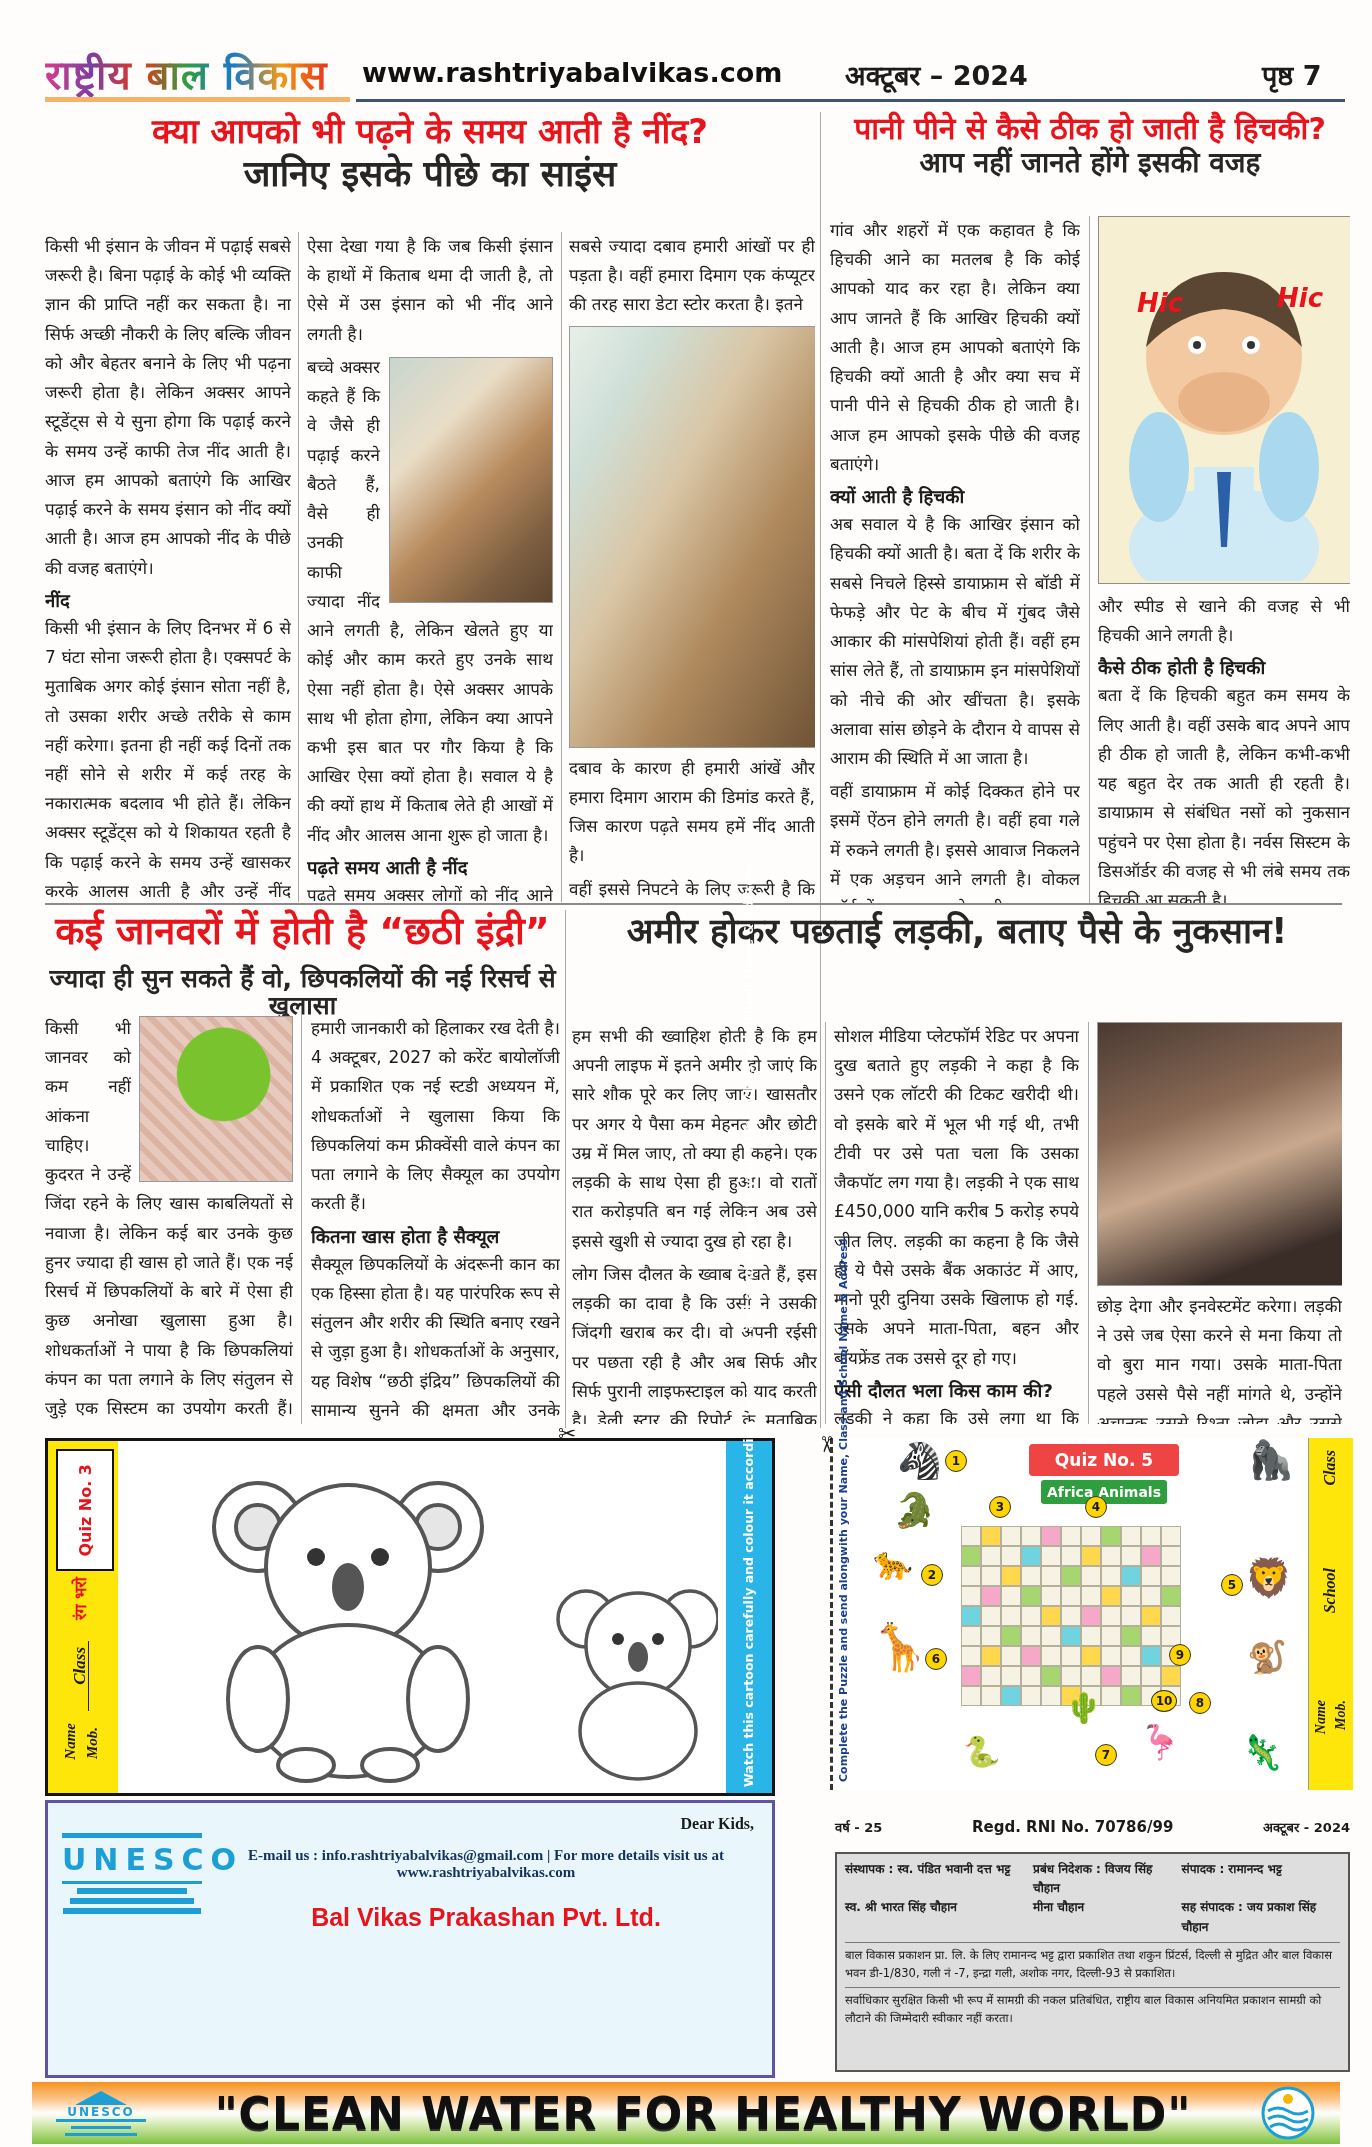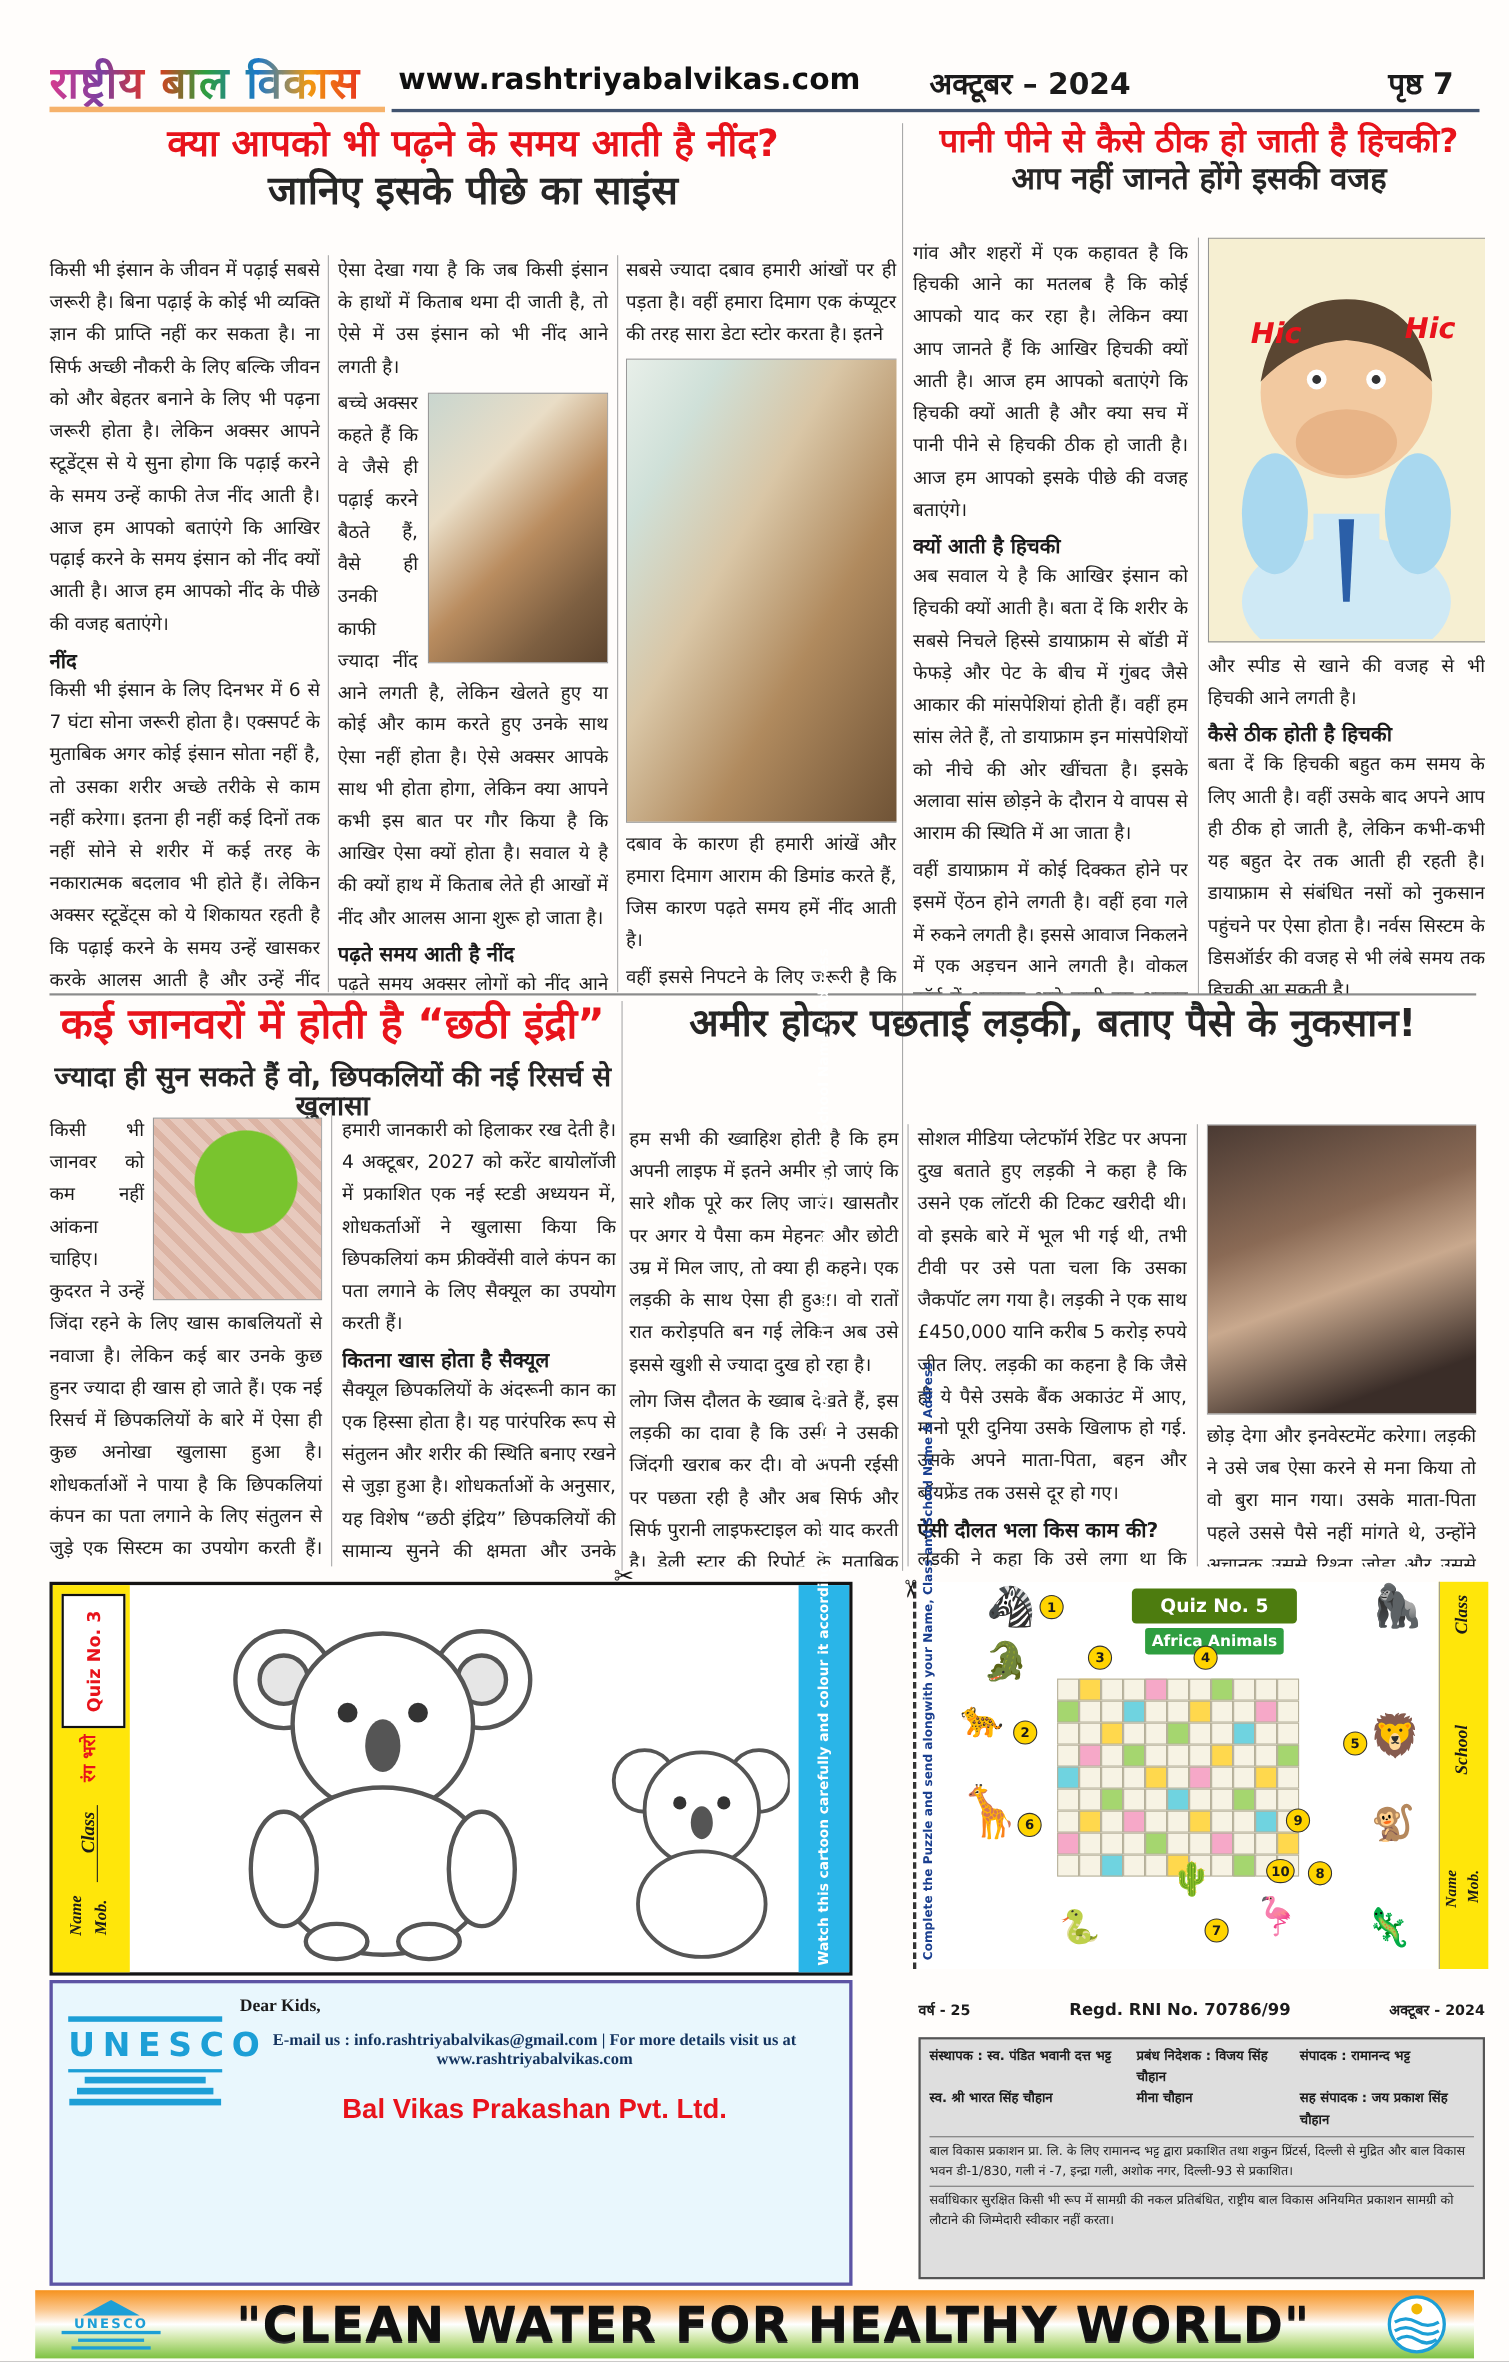--- a/index.html
+++ b/index.html
@@ -230,21 +230,21 @@
       <ellipse cx="500" cy="208" rx="10" ry="15" fill="#555"></ellipse>
     </svg>
     <div class="ystrip" style="right:0;left:auto;width:46px;background:#2ab5e8;">
       <span class="vtext" style="position:absolute;left:15px;top:6px;color:#fff;font-weight:700;font-size:12.5px;height:340px;">Watch this cartoon carefully and colour it according your choice and send alongwith your Name, Class and School Name &amp; Address</span>
     </div>
   </div>
 
   <div class="panelR">
     <span style="position:absolute;left:-16px;top:-6px;font-size:22px;transform:rotate(90deg);">✂</span>
     <span class="vtext" style="position:absolute;left:4px;top:8px;color:#1a3f8f;font-weight:700;font-size:11px;height:336px;">Complete the Puzzle and send alongwith your Name, Class and School Name &amp; Address</span>
-    <div style="position:absolute;left:196px;top:6px;width:150px;height:32px;background:#4d7c0f;border-radius:4px;display:flex;align-items:center;justify-content:center;color:#fff;font-weight:800;font-size:17px;">Quiz No. 5</div>
+    <div style="position:absolute;left:196px;top:6px;width:150px;height:32px;background:#ef4444;border-radius:4px;display:flex;align-items:center;justify-content:center;color:#fff;font-weight:800;font-size:17px;">Quiz No. 5</div>
     <div style="position:absolute;left:208px;top:42px;width:126px;height:24px;background:#2e9e3f;border-radius:3px;display:flex;align-items:center;justify-content:center;color:#fff;font-weight:700;font-size:14px;">Africa Animals</div>
     <div class="xgrid">
       <div></div>
         <div class="c1"></div>
         <div></div>
         <div></div>
         <div class="c3"></div>
         <div></div>
         <div></div>
         <div class="c2"></div>
@@ -370,21 +370,21 @@
   </div>
 
   <div class="fbox">
     <div class="unesco" style="position:absolute;left:14px;top:30px;width:140px;">
       <div class="u-letters">UNESCO</div>
       <div class="u-bar" style="width:110px;"></div>
       <div class="u-bar" style="width:124px;"></div>
       <div class="u-bar" style="width:138px;"></div>
     </div>
     <div style="position:absolute;left:170px;top:12px;width:536px;font-family:'Liberation Serif',serif;">
-      <div style="font-size:16px;font-weight:700;">Dear Kids,</div>
+      <div style="font-size:16px;font-weight:700;text-align:right;">Dear Kids,</div>
       <div style="font-size:15px;font-weight:700;text-align:center;margin-top:14px;color:#13335e;">E-mail us : info.rashtriyabalvikas@gmail.com | For more details visit us at www.rashtriyabalvikas.com</div>
       <div style="font-size:25px;font-weight:800;color:#e8131b;text-align:center;margin-top:22px;font-family:'Liberation Sans',sans-serif;">Bal Vikas Prakashan Pvt. Ltd.</div>
     </div>
   </div>
 
   <div style="position:absolute;left:835px;top:1806px;width:515px;height:42px;display:flex;align-items:center;justify-content:space-between;">
     <span style="font-size:13px;font-weight:700;">वर्ष - 25</span>
     <span style="font-size:15px;font-weight:800;">Regd. RNI No. 70786/99</span>
     <span style="font-size:13px;font-weight:700;">अक्टूबर - 2024</span>
   </div>

